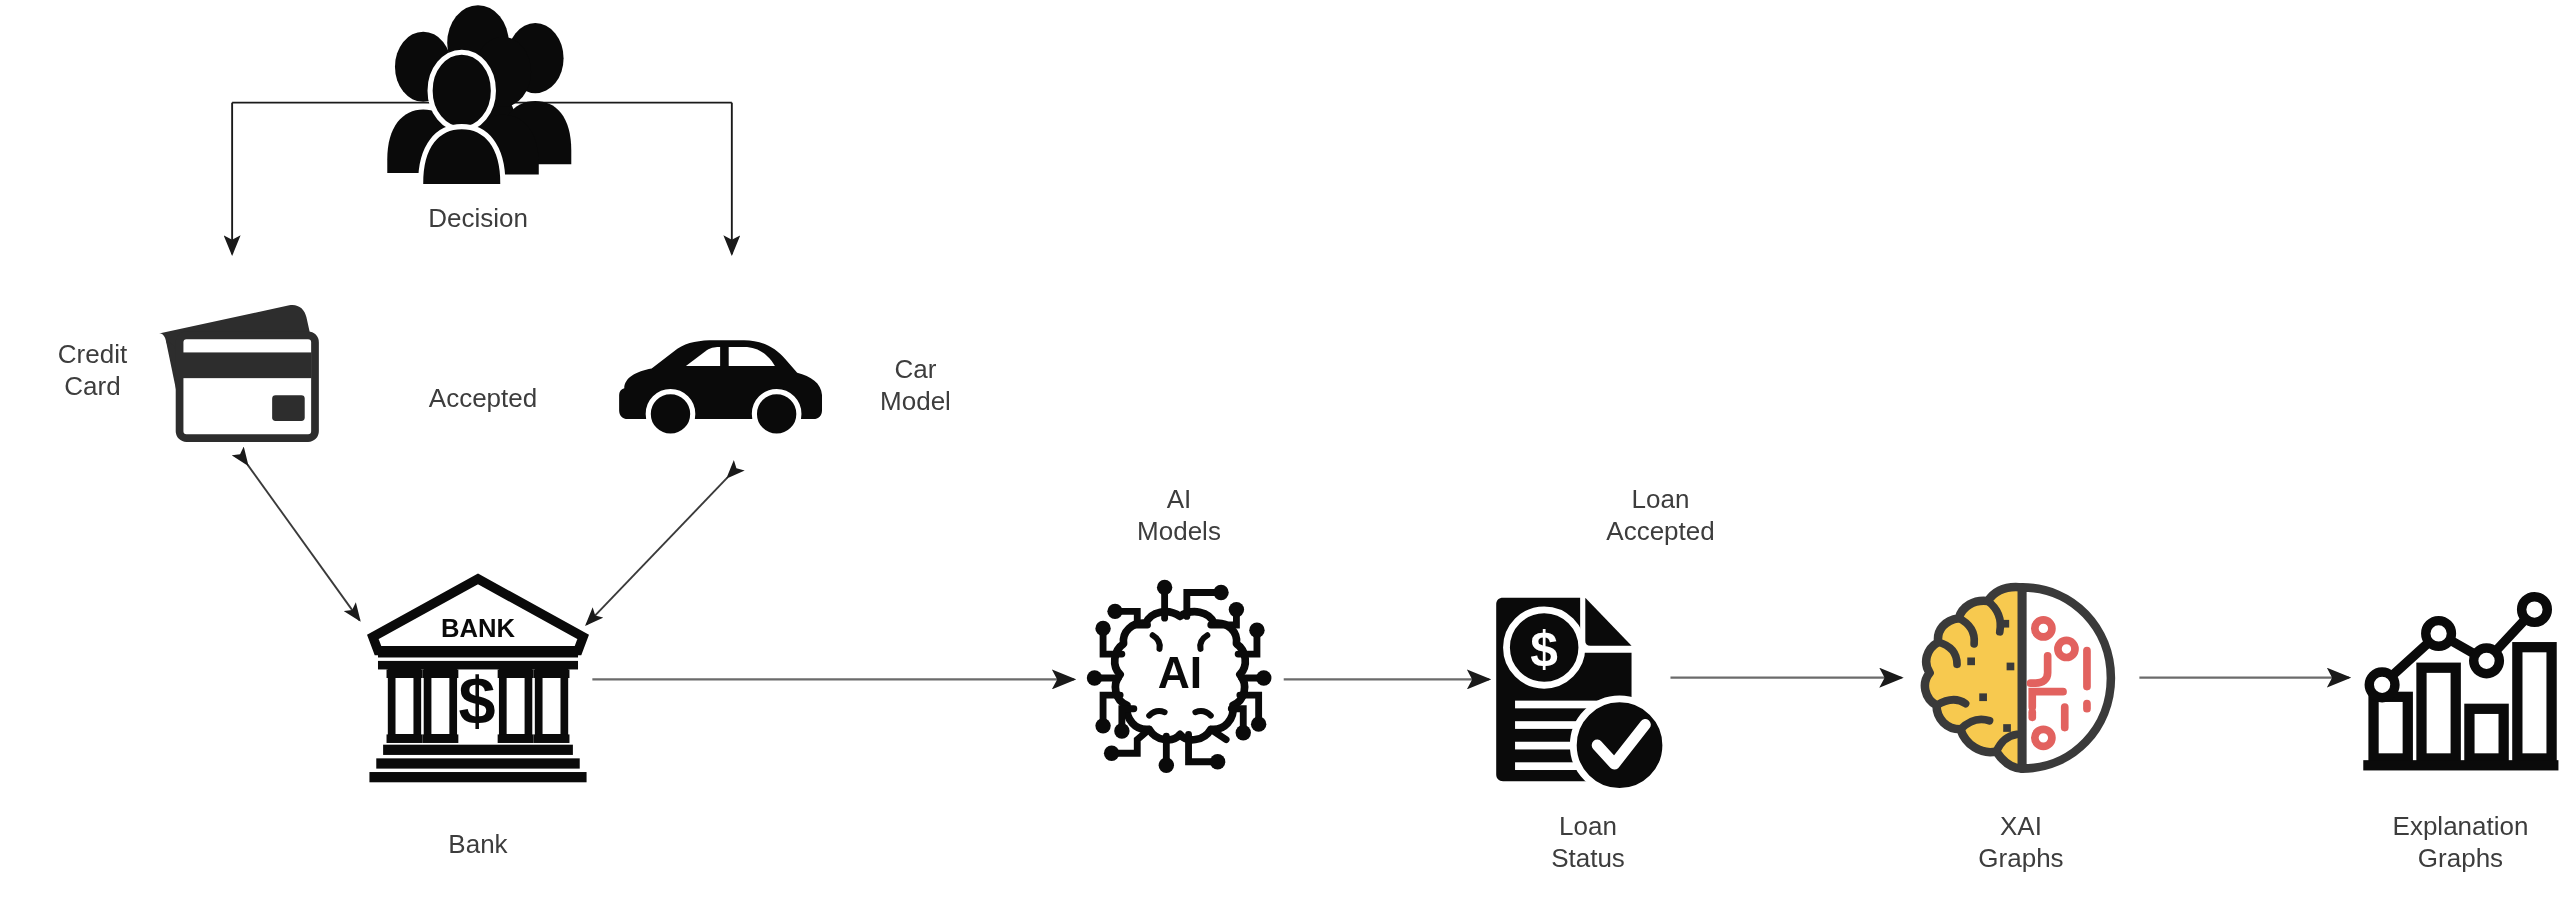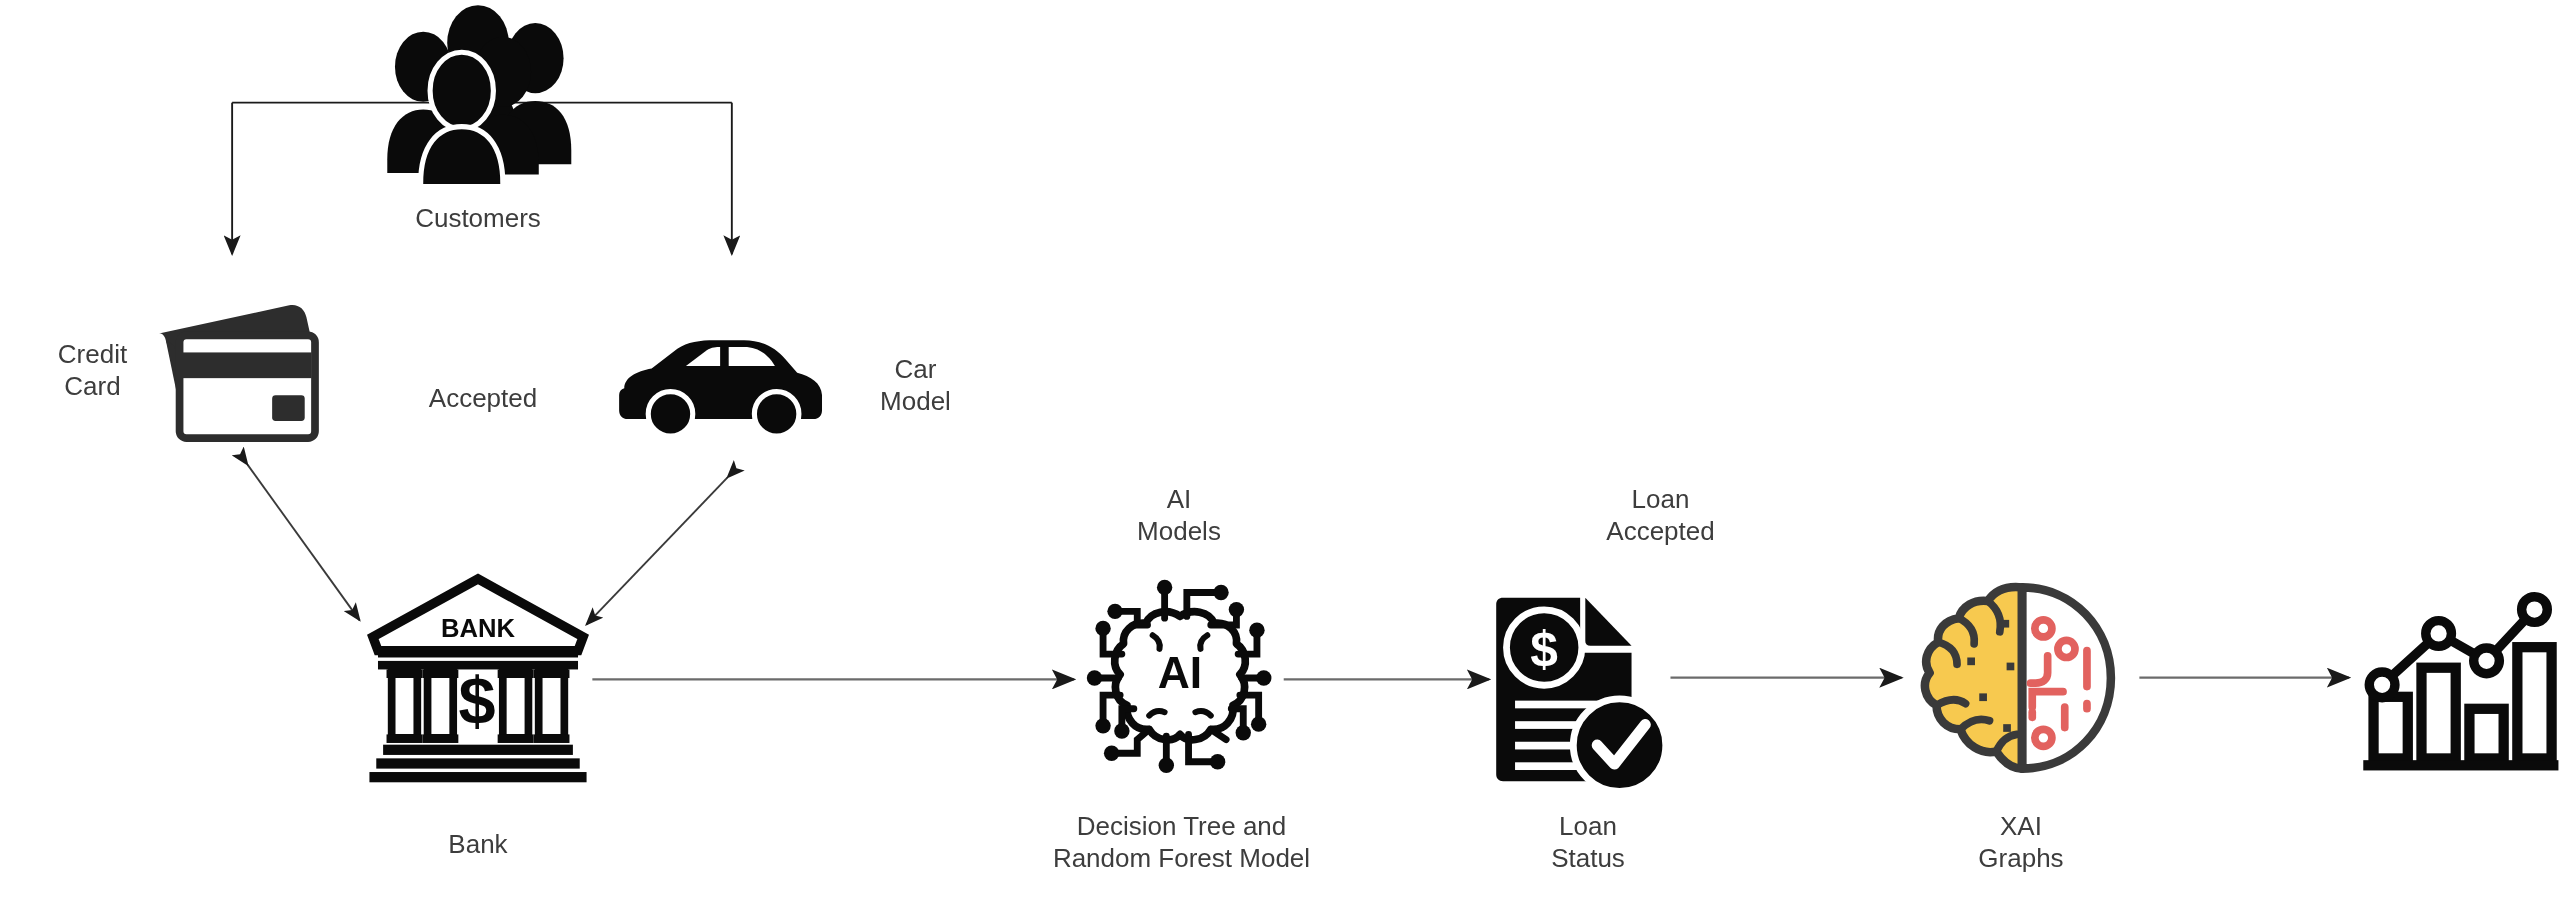--- a/index.html
+++ b/index.html
@@ -93,21 +93,21 @@
         <path d="M5,180 C5,142 23,122 47,122 C71,122 89,142 89,180 L89,196 L5,196 Z"></path>
 
         <ellipse cx="140" cy="78" rx="33" ry="41"></ellipse>
         <path d="M98,186 C98,148 116,128 140,128 C164,128 182,148 182,186 L182,198 L98,198 Z"></path>
 
         <ellipse cx="92" cy="100" rx="37" ry="45" fill="#0a0a0a" stroke="#ffffff" stroke-width="6"></ellipse>
         <path d="M44,208 C44,164 64,142 92,142 C120,142 140,164 140,208 L140,212 L44,212 Z" fill="#0a0a0a" stroke="#ffffff" stroke-width="6"></path>
       </g>
     </svg>
   </div>
-  <div class="label" style="left:358px; top:202px; width:240px;">Customers</div>
+  <div class="label" style="left:358px; top:202px; width:240px;">Decision</div>
 
   <div class="icon-box" style="left:147px; top:301px; width:180px; height:150px;">
     <svg viewBox="0 0 210 175" xmlns="http://www.w3.org/2000/svg">
 
       <path d="M14,38 L166,5 C176,3 184,9 186,19 L194,55 L36,88 L22,46 C20,38 16,38 14,38 Z" fill="#2d2d2d"></path>
       <path d="M22,46 L34,104 L42,104 L32,52 Z" fill="#2d2d2d"></path>
 
       <rect x="38" y="40" width="158" height="120" rx="8" fill="#ffffff" stroke="#2d2d2d" stroke-width="9"></rect>
       <rect x="42" y="60" width="150" height="30" fill="#2d2d2d"></rect>
       <rect x="146" y="110" width="38" height="30" rx="4" fill="#2d2d2d"></rect>
@@ -234,22 +234,20 @@
         <circle cx="214" cy="68" r="9"></circle>
           <circle cx="222" cy="124" r="9"></circle>
         <circle cx="216" cy="178" r="9"></circle>
           <circle cx="198" cy="188" r="9"></circle>
         <circle cx="108" cy="226" r="9"></circle>
           <circle cx="168" cy="222" r="9"></circle>
         <circle cx="44" cy="212" r="9"></circle>
       </g>
     </svg>
   </div>
-  <div class="label" style="left:993px; top:810px; width:377px;">Decision Tree and
-Random Forest Model</div>
 
   <div class="label" style="left:1558px; top:483px; width:205px;">Loan
 Accepted</div>
   <div class="icon-box" style="left:1491px; top:591px; width:180px; height:197px;">
     <svg viewBox="0 0 210 230" xmlns="http://www.w3.org/2000/svg">
 
       <path d="M14,8 C9,8 6,11 6,16 L6,214 C6,219 9,222 14,222 L156,222
                C161,222 164,219 164,214 L164,72 L104,72 L104,8 Z" fill="#0a0a0a"></path>
       <path d="M110,8 L164,64 L116,64 C112,64 110,62 110,58 Z" fill="#0a0a0a"></path>
 
@@ -329,15 +327,17 @@
 
       <polyline points="34,140 100,80 156,112 212,52" fill="none" stroke="#0a0a0a" stroke-width="11" stroke-linejoin="round"></polyline>
       <g fill="#ffffff" stroke="#0a0a0a" stroke-width="11">
         <circle cx="34" cy="140" r="15"></circle>
         <circle cx="100" cy="80" r="15"></circle>
         <circle cx="156" cy="112" r="15"></circle>
         <circle cx="212" cy="52" r="15"></circle>
       </g>
     </svg>
   </div>
+  <div class="label" style="left:2345px; top:810px; width:231px;">Explanation
+Graphs</div>
 
 </div>
 
 
 </body></html>

